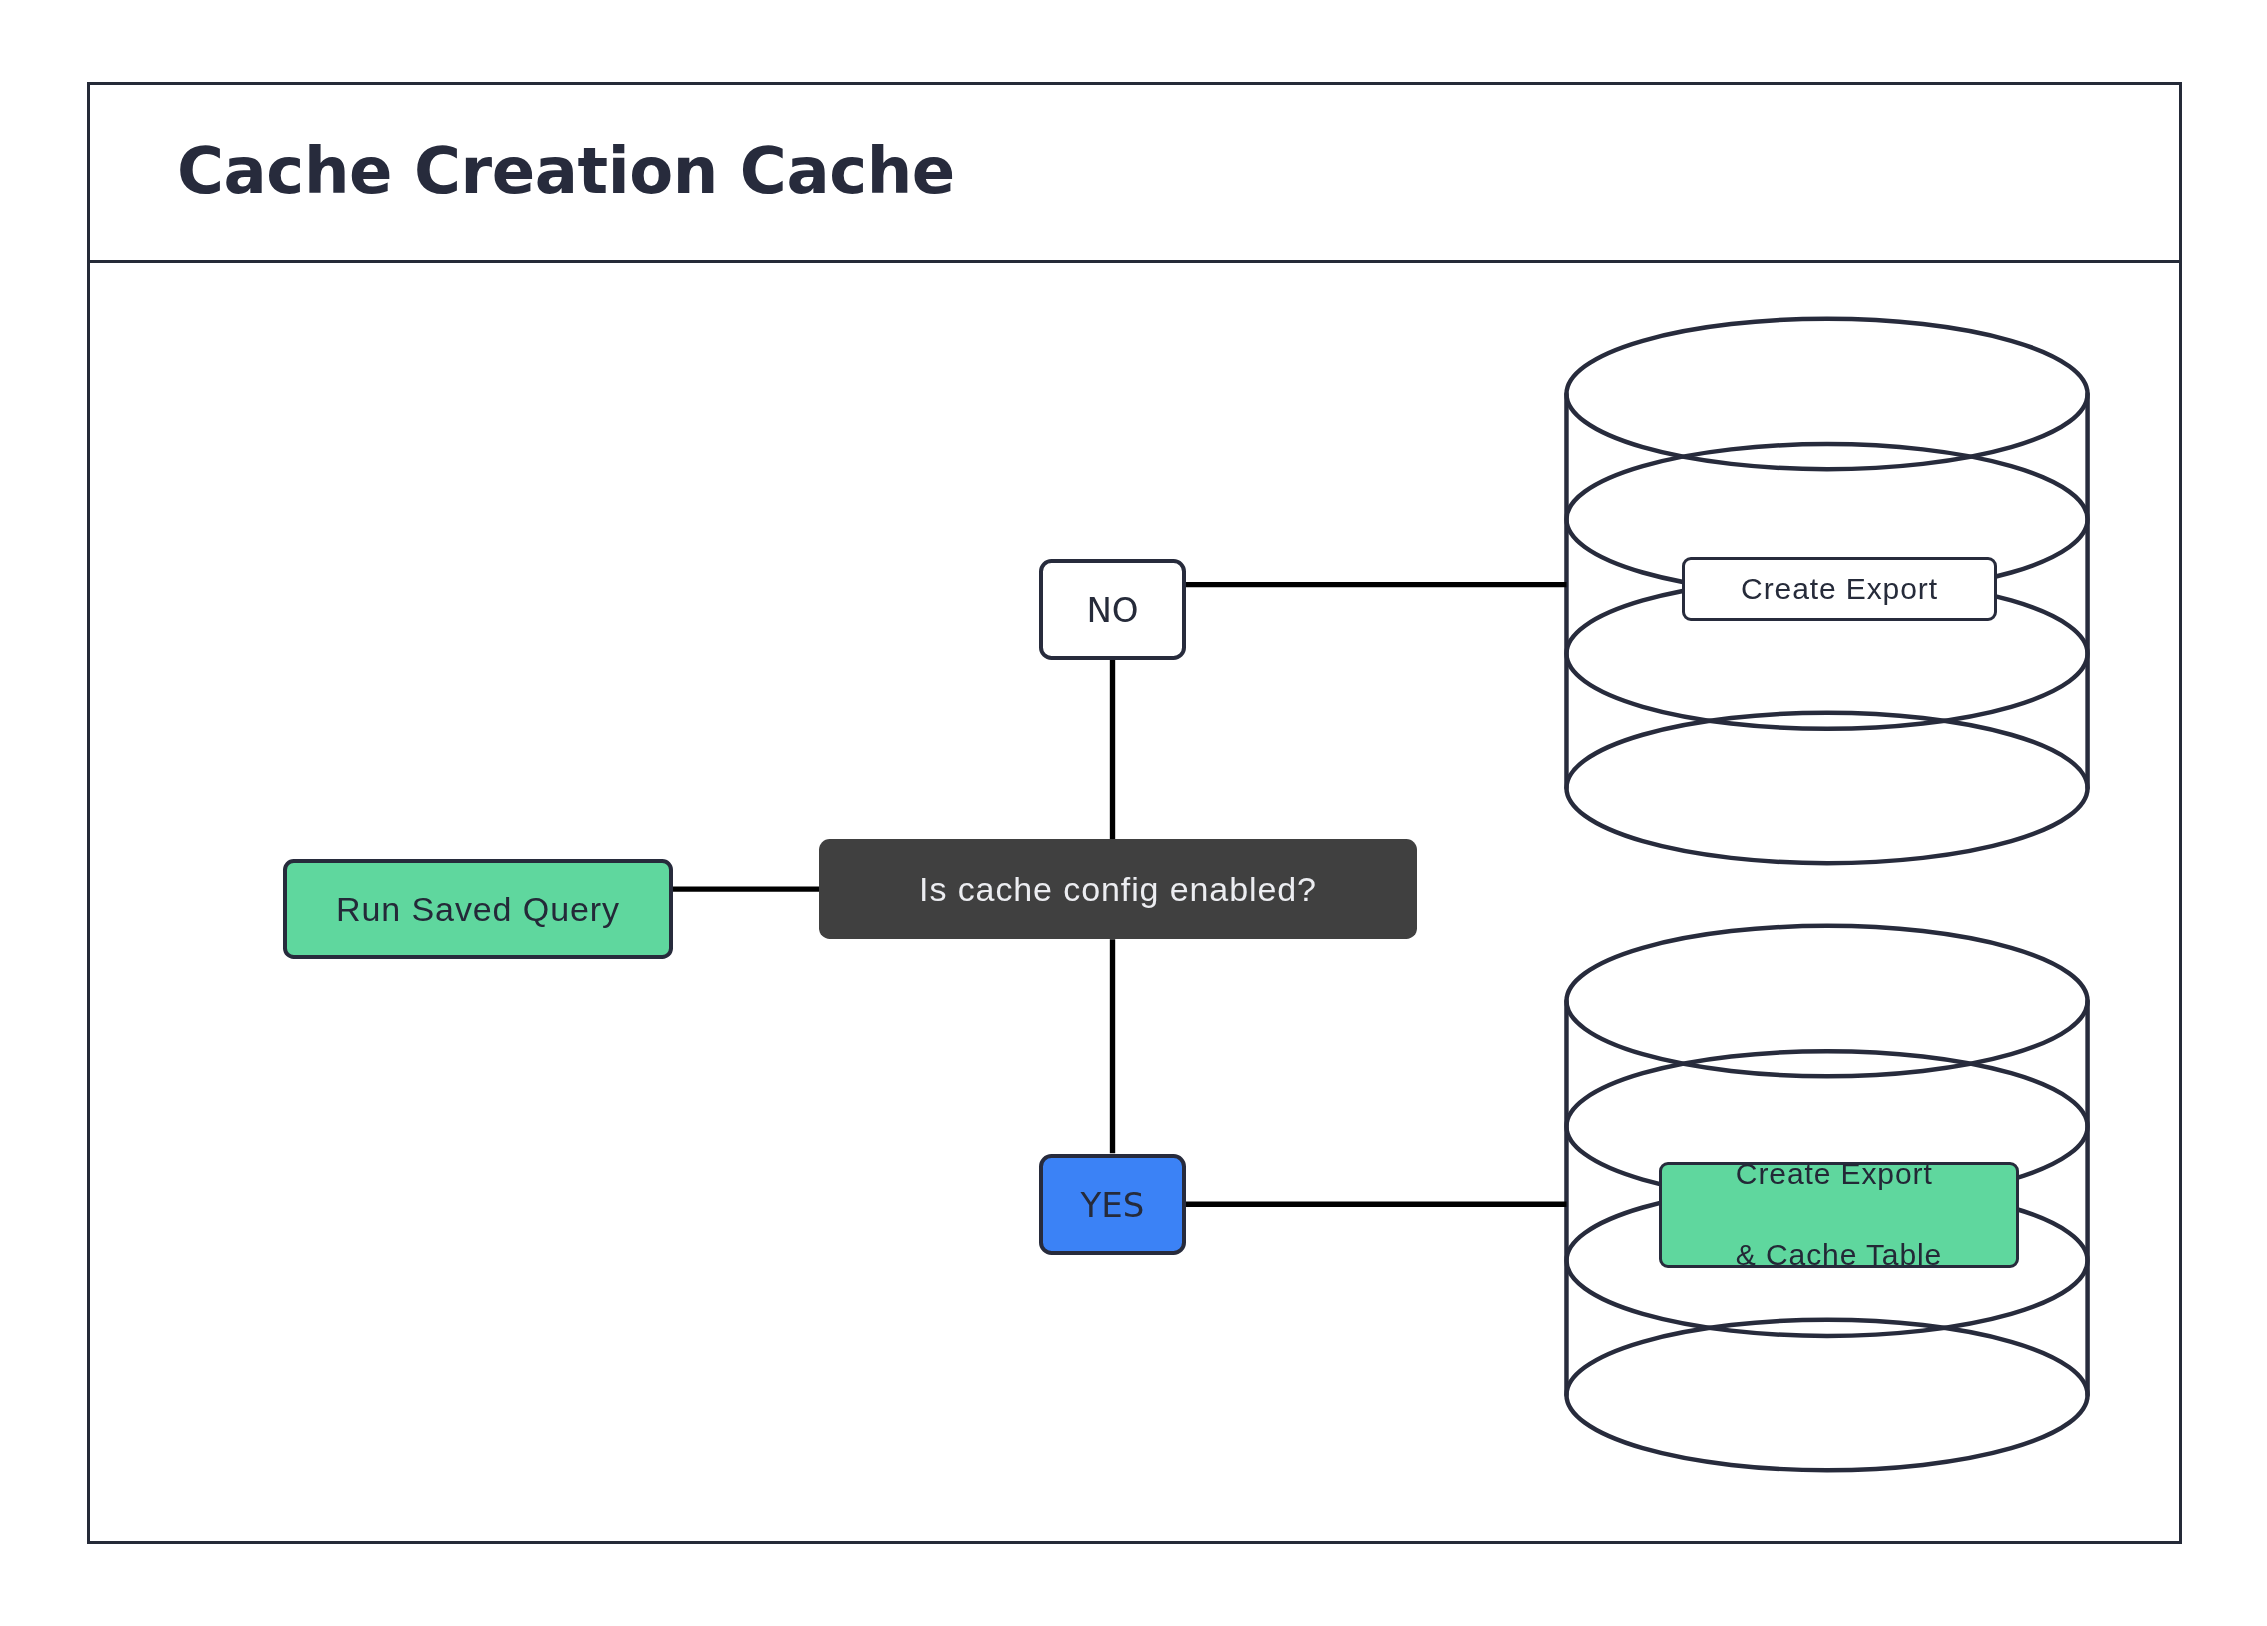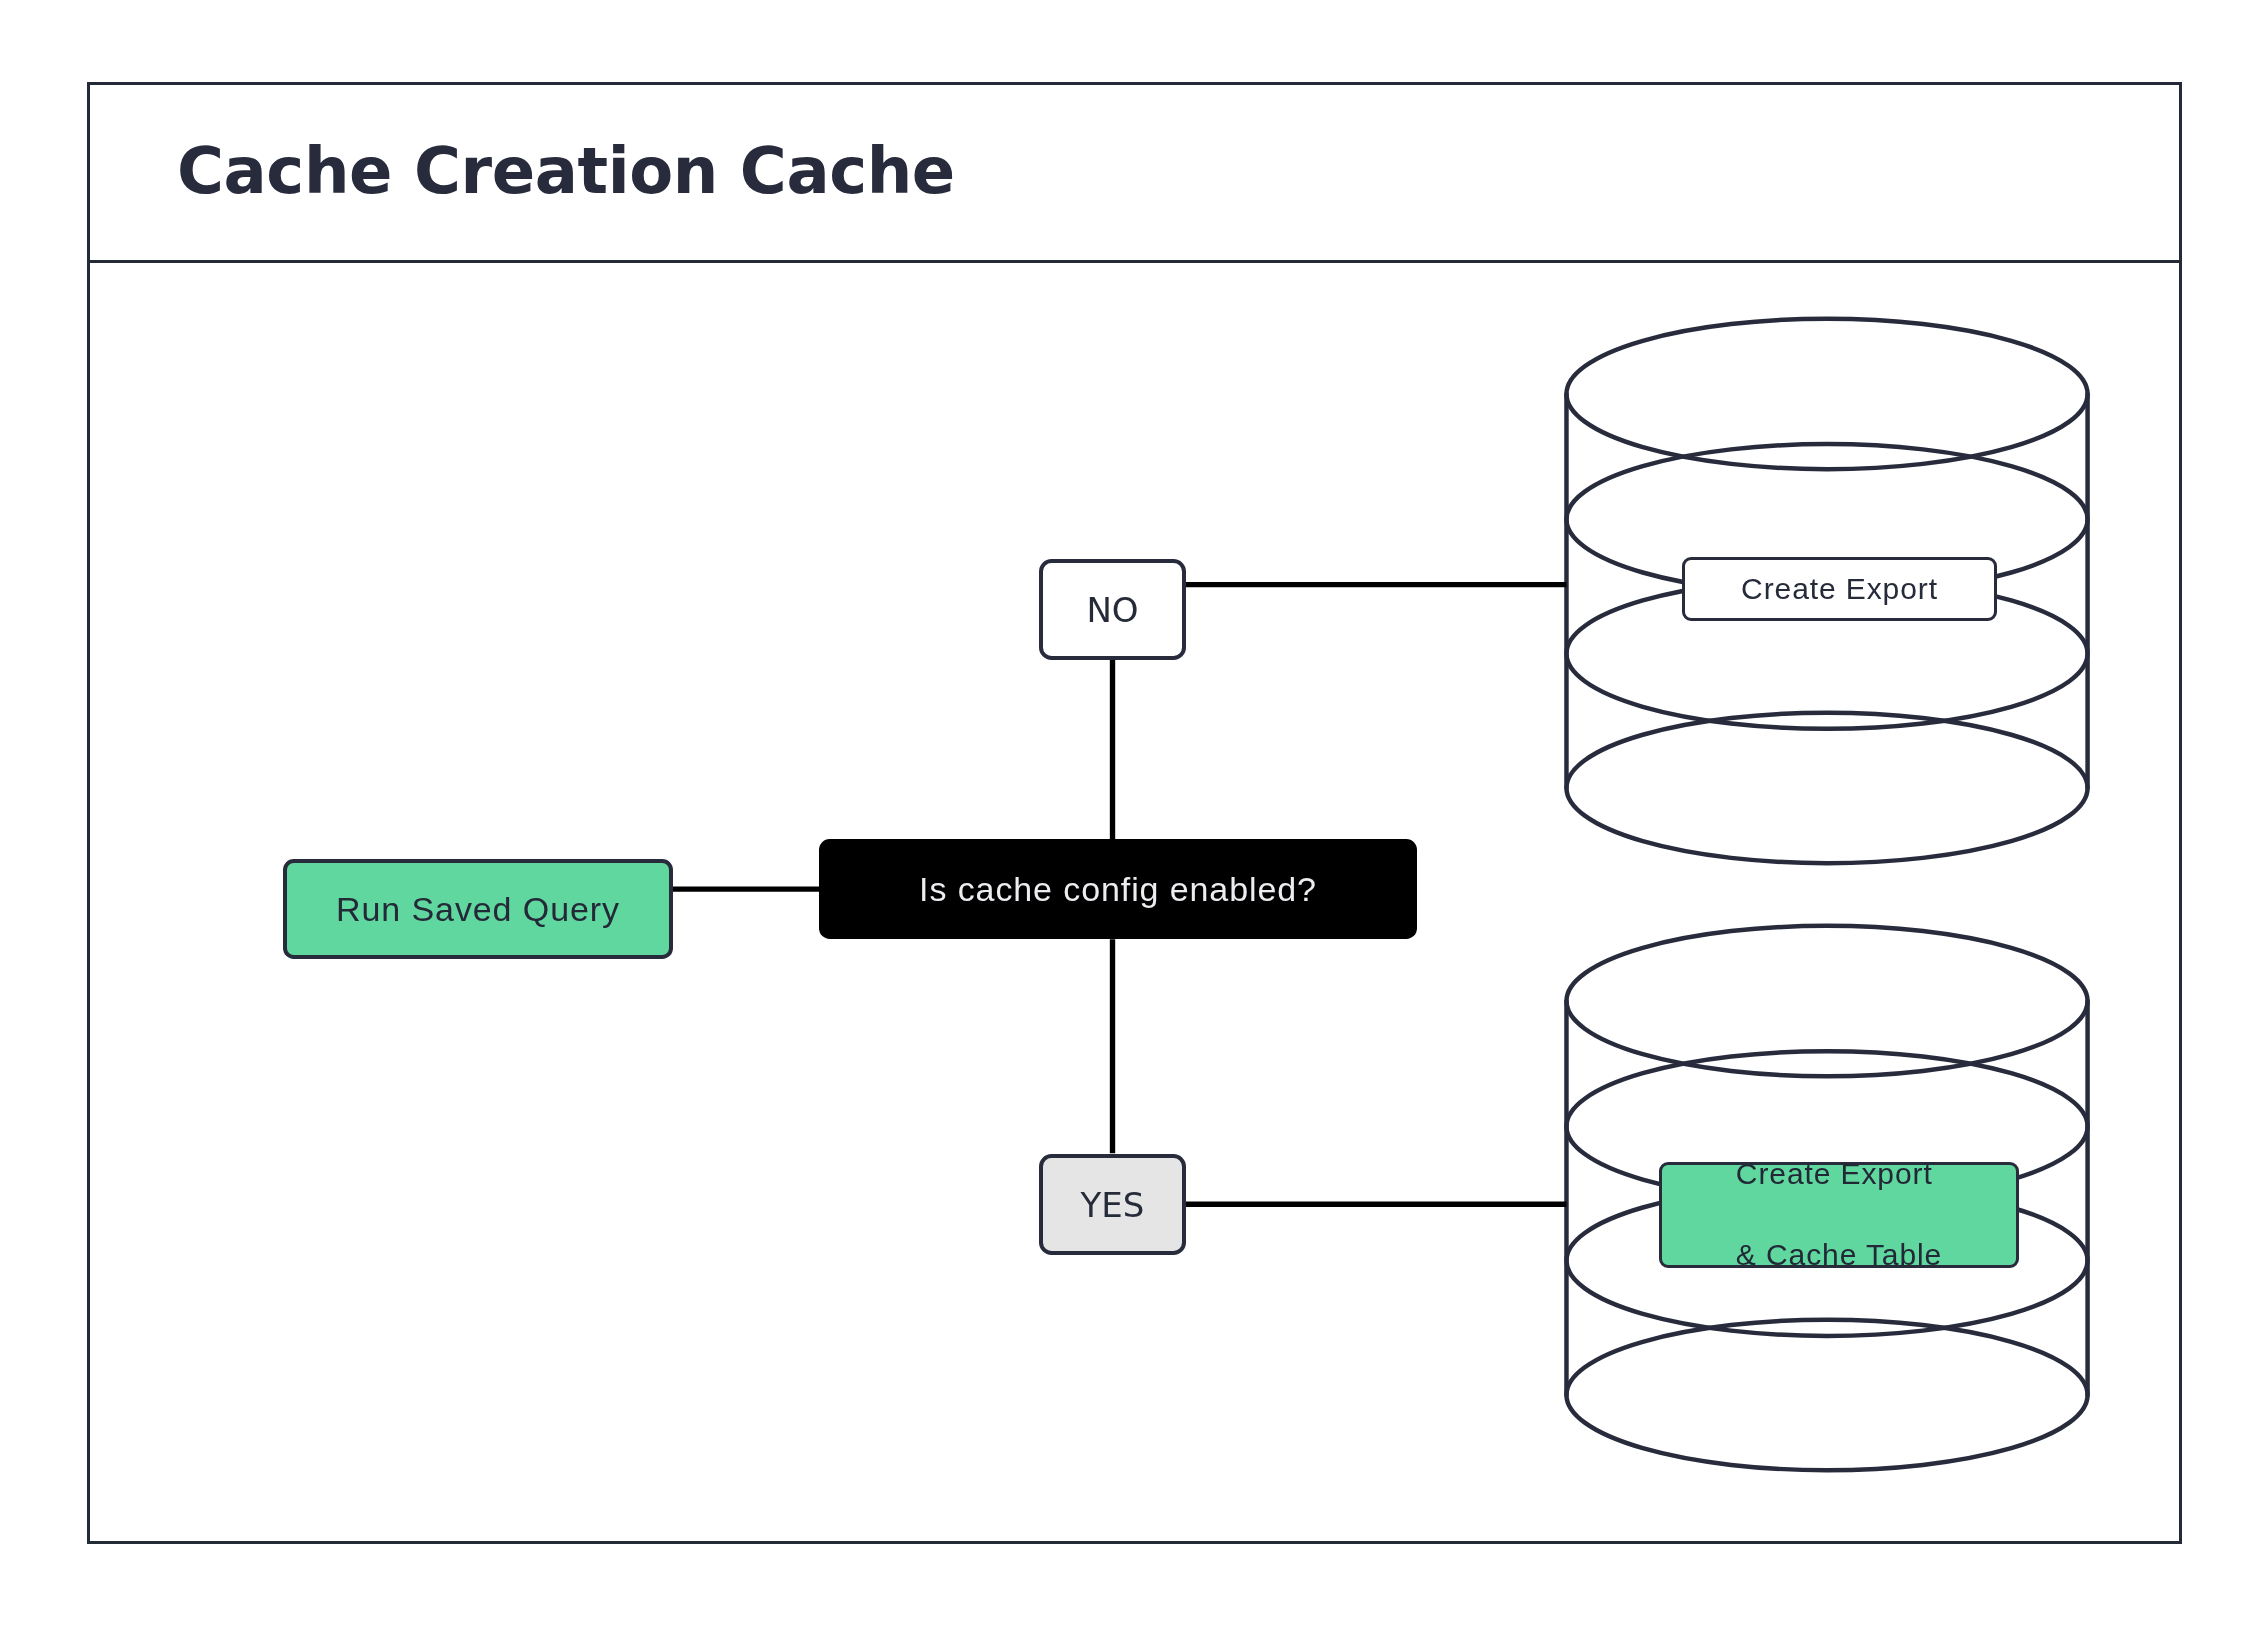--- a/index.html
+++ b/index.html
@@ -90,21 +90,21 @@
     color: #242938;
     font-size: 34px;
     margin-top: 20px;
   }
 
   .node-decision {
     left: 819px;
     top: 839px;
     width: 598px;
     height: 100px;
-    background: #000000;
+    background: #404040;
     border: 0;
     border-radius: 10.7px;
     color: #ecedf1;
     font-size: 34px;
   }
 
   .node-no {
     left: 1039px;
     top: 535px;
     width: 147px;
@@ -116,21 +116,21 @@
     font-size: 34px;
     font-weight: 400;
     margin-top: 24px;
   }
 
   .node-yes {
     left: 1039px;
     top: 1154px;
     width: 147px;
     height: 101px;
-    background: #e5e5e5;
+    background: #3b82f6;
     border: 4.5px solid #272b3c;
     border-radius: 12.5px;
     color: #262b3a;
     font-size: 34px;
     font-weight: 400;
   }
 
   .label-export {
     left: 1682px;
     top: 557px;

